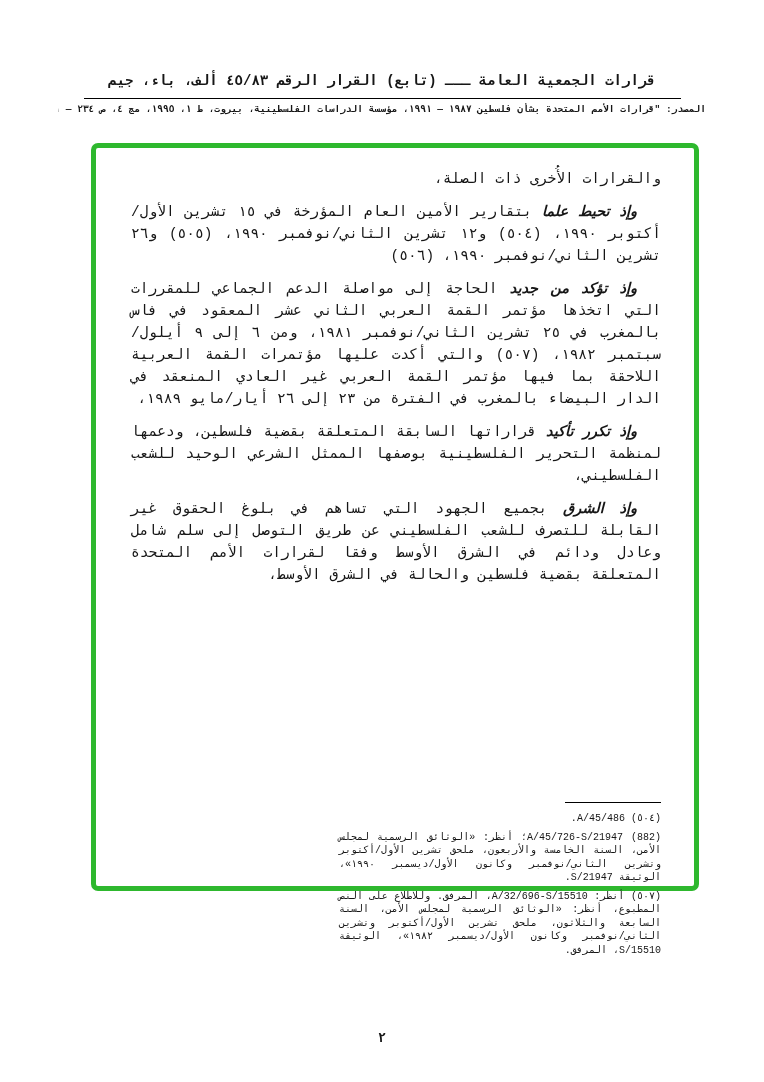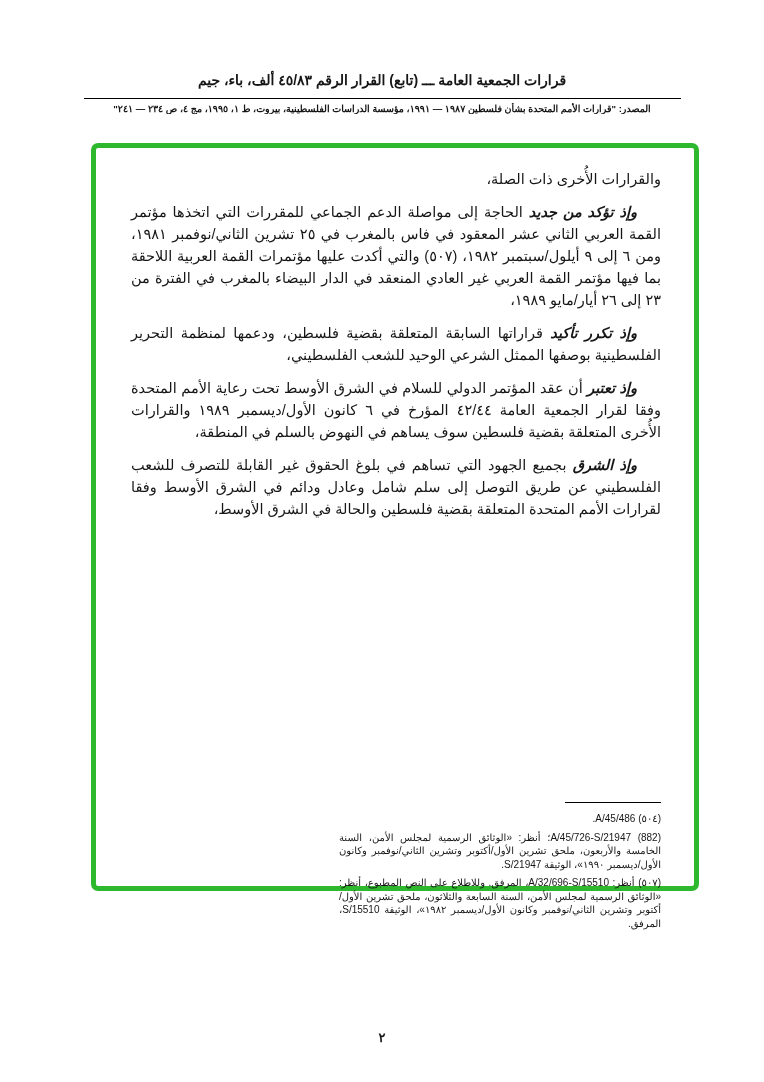--- a/index.html
+++ b/index.html
@@ -2,21 +2,21 @@
 <html lang="ar" dir="rtl"><head>
 <meta charset="utf-8">
 <style>
   * { box-sizing: border-box; }
   html, body { margin: 0; padding: 0; background: #ffffff; }
   .page {
     position: relative;
     width: 764px;
     height: 1082px;
     background: #ffffff;
-    font-family: Liberation Sans, sans-serif;
+    font-family: Liberation Mono, monospace;
     color: #161616;
     overflow: hidden;
     margin: 0 auto;
   }
   .header-title {
     position: absolute;
     top: 72px; left: 40px; right: 40px;
     direction: rtl;
     text-align: center;
     font-size: 14px;
@@ -94,26 +94,26 @@
   <div class="header-rule"></div>
 
   <div class="source-line">المصدر: "قرارات الأمم المتحدة بشأن فلسطين ١٩٨٧ — ١٩٩١، مؤسسة الدراسات الفلسطينية، بيروت، ط ١، ١٩٩٥، مج ٤، ص ٢٣٤ — ٢٤١"</div>
 
   <div class="green-box">
 
     <div class="body-text">
 
       <p class="para no-indent"><span>والقرارات الأُخرى ذات الصلة،</span></p>
 
+      <p class="para"><span class="lead">وإذ تحيط علما</span> <span>بتقارير الأمين العام المؤرخة في ١٥ تشرين الأول/أكتوبر ١٩٩٠، (٥٠٤) و١٢ تشرين الثاني/نوفمبر ١٩٩٠، (٥٠٥) و٢٦ تشرين الثاني/نوفمبر ١٩٩٠، (٥٠٦)</span></p>
 
       <p class="para"><span class="lead">وإذ تؤكد من جديد</span> <span>الحاجة إلى مواصلة الدعم الجماعي للمقررات التي اتخذها مؤتمر القمة العربي الثاني عشر المعقود في فاس بالمغرب في ٢٥ تشرين الثاني/نوفمبر ١٩٨١، ومن ٦ إلى ٩ أيلول/سبتمبر ١٩٨٢، (٥٠٧) والتي أكدت عليها مؤتمرات القمة العربية اللاحقة بما فيها مؤتمر القمة العربي غير العادي المنعقد في الدار البيضاء بالمغرب في الفترة من ٢٣ إلى ٢٦ أيار/مايو ١٩٨٩،</span></p>
 
       <p class="para"><span class="lead">وإذ تكرر تأكيد</span> <span>قراراتها السابقة المتعلقة بقضية فلسطين، ودعمها لمنظمة التحرير الفلسطينية بوصفها الممثل الشرعي الوحيد للشعب الفلسطيني،</span></p>
 
-      <p class="para"><span class="lead">وإذ تعتبر</span> <span>أن عقد المؤتمر الدولي للسلام في الشرق الأوسط تحت رعاية الأمم المتحدة وفقا لقرار الجمعية العامة ٤٢/٤٤ المؤرخ في ٦ كانون الأول/ديسمبر ١٩٨٩ والقرارات الأُخرى المتعلقة بقضية فلسطين سوف يساهم في النهوض بالسلم في المنطقة،</span></p>
 
       <p class="para"><span class="lead">وإذ الشرق</span> <span>بجميع الجهود التي تساهم في بلوغ الحقوق غير القابلة للتصرف للشعب الفلسطيني عن طريق التوصل إلى سلم شامل وعادل ودائم في الشرق الأوسط وفقا لقرارات الأمم المتحدة المتعلقة بقضية فلسطين والحالة في الشرق الأوسط،</span></p>
 
 
     </div>
 
     <div class="fn-rule"></div>
 
     <div class="footnotes">
 

